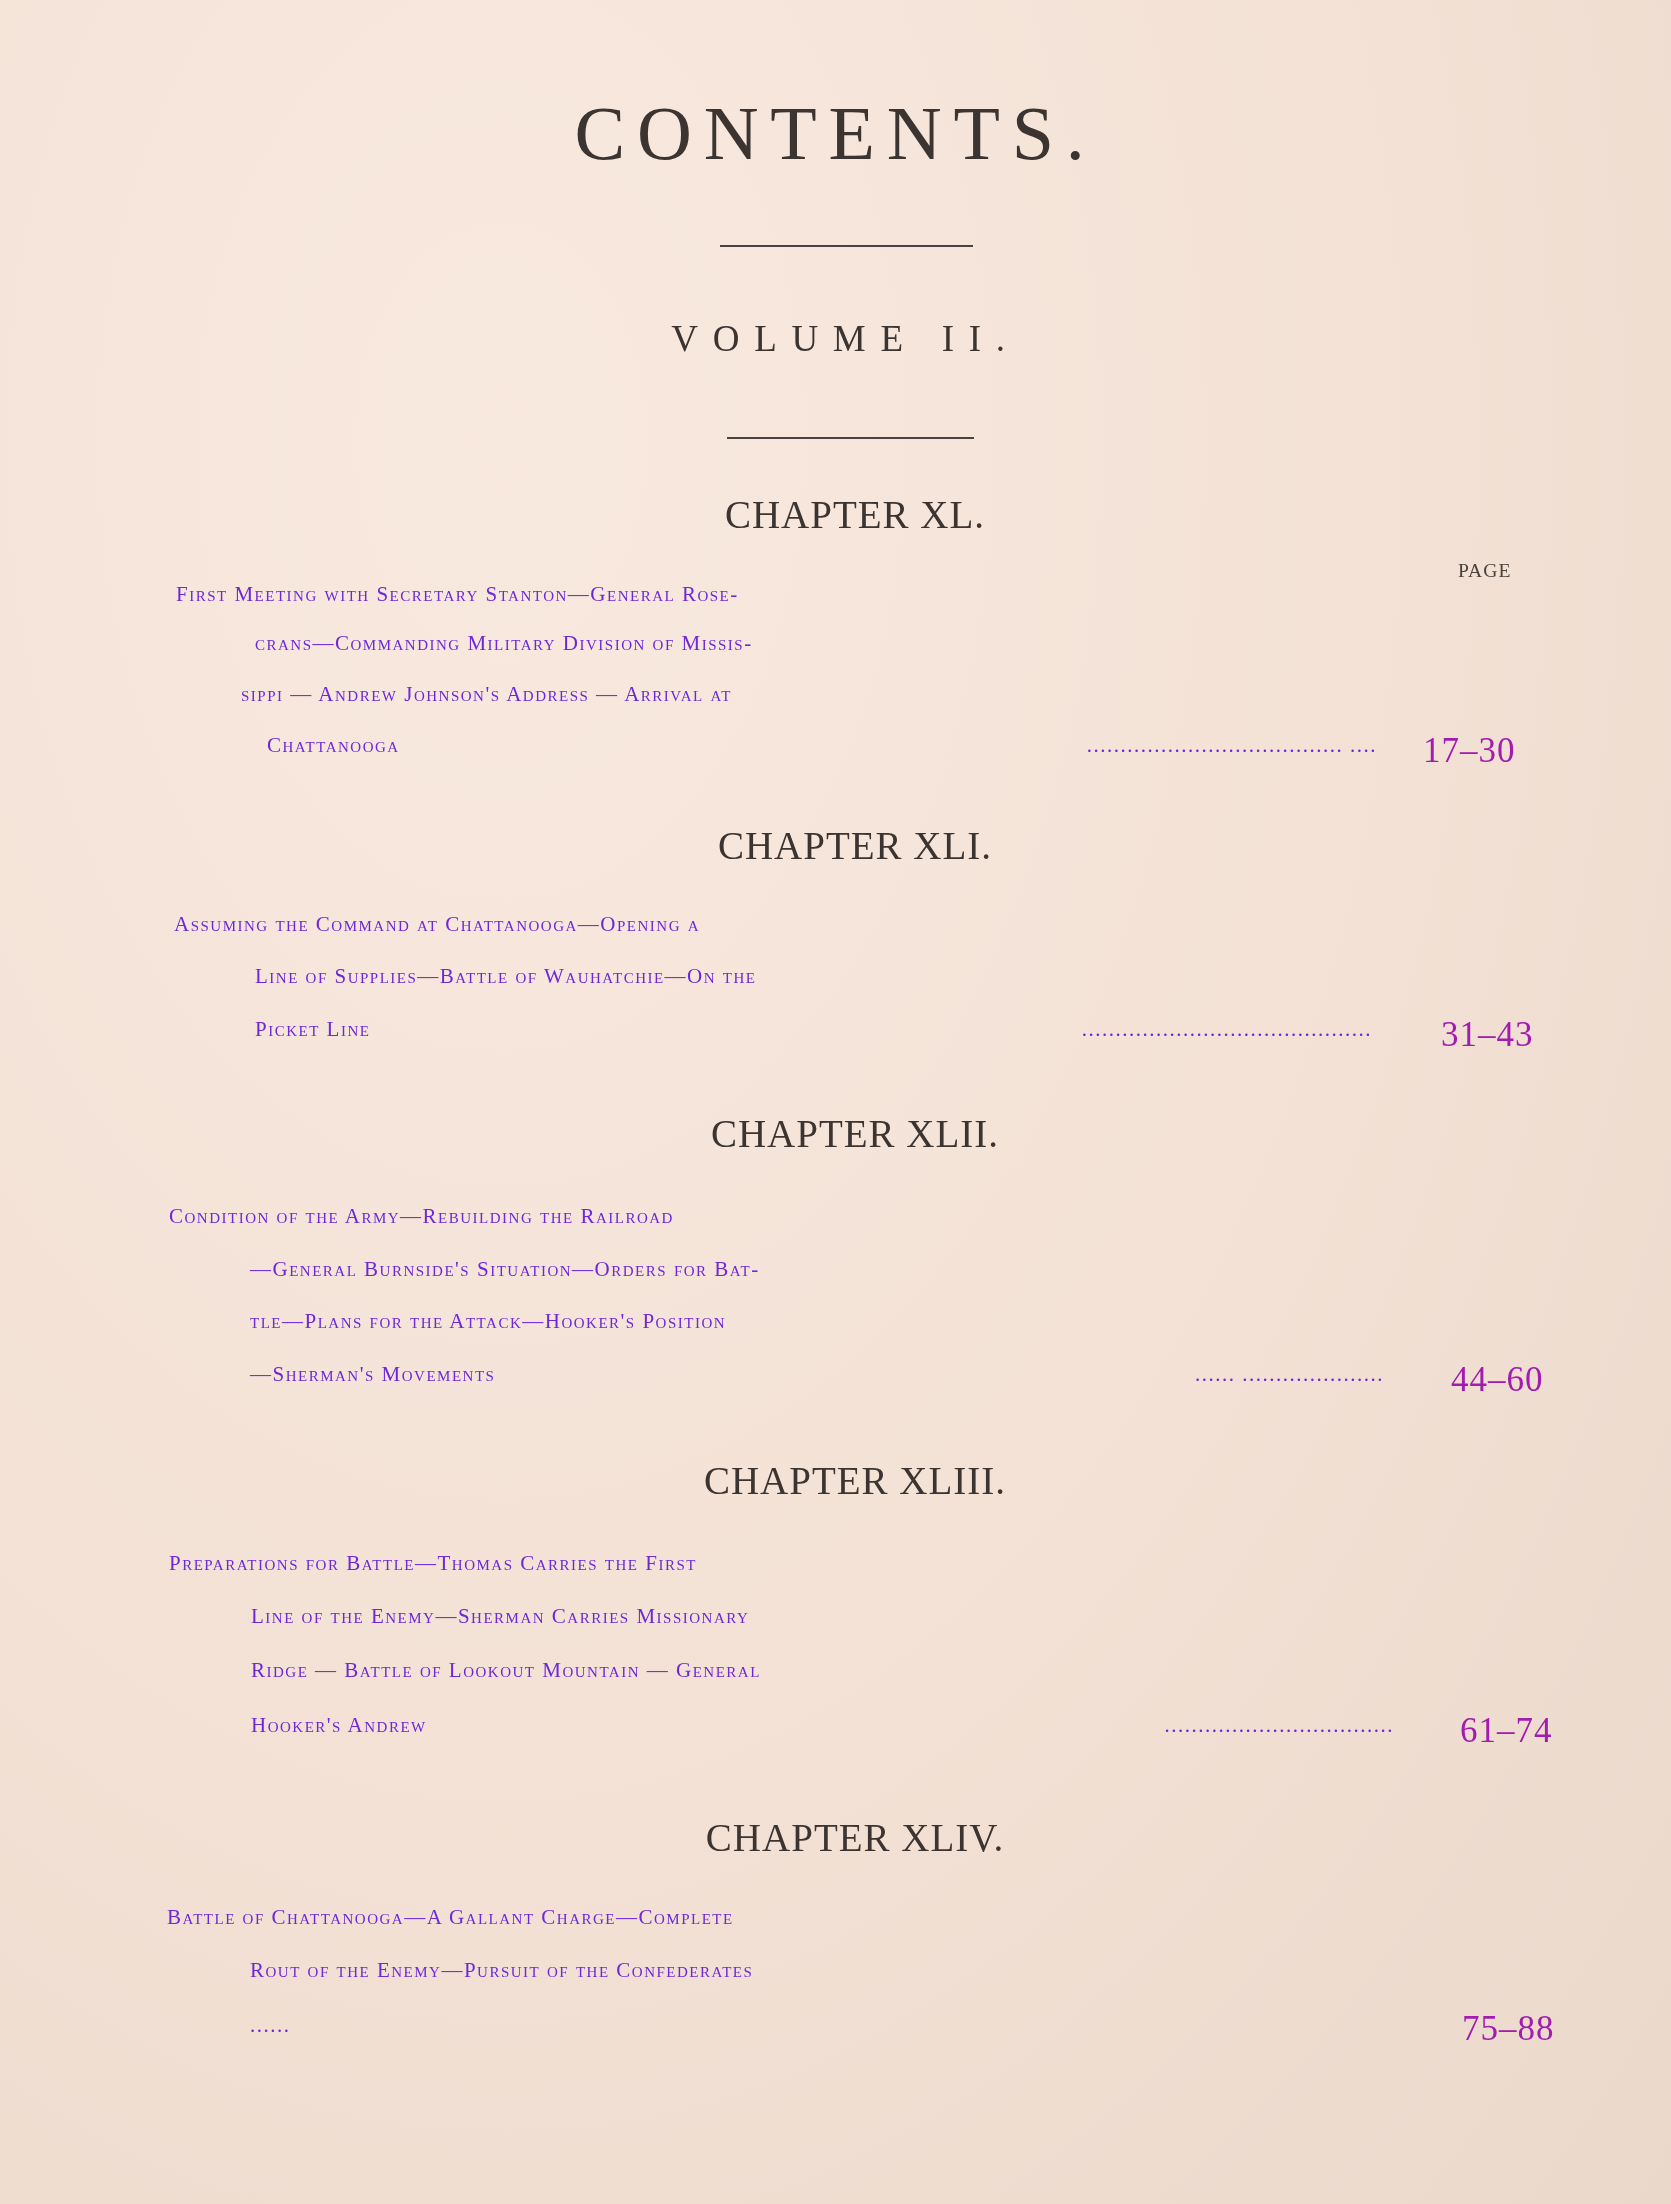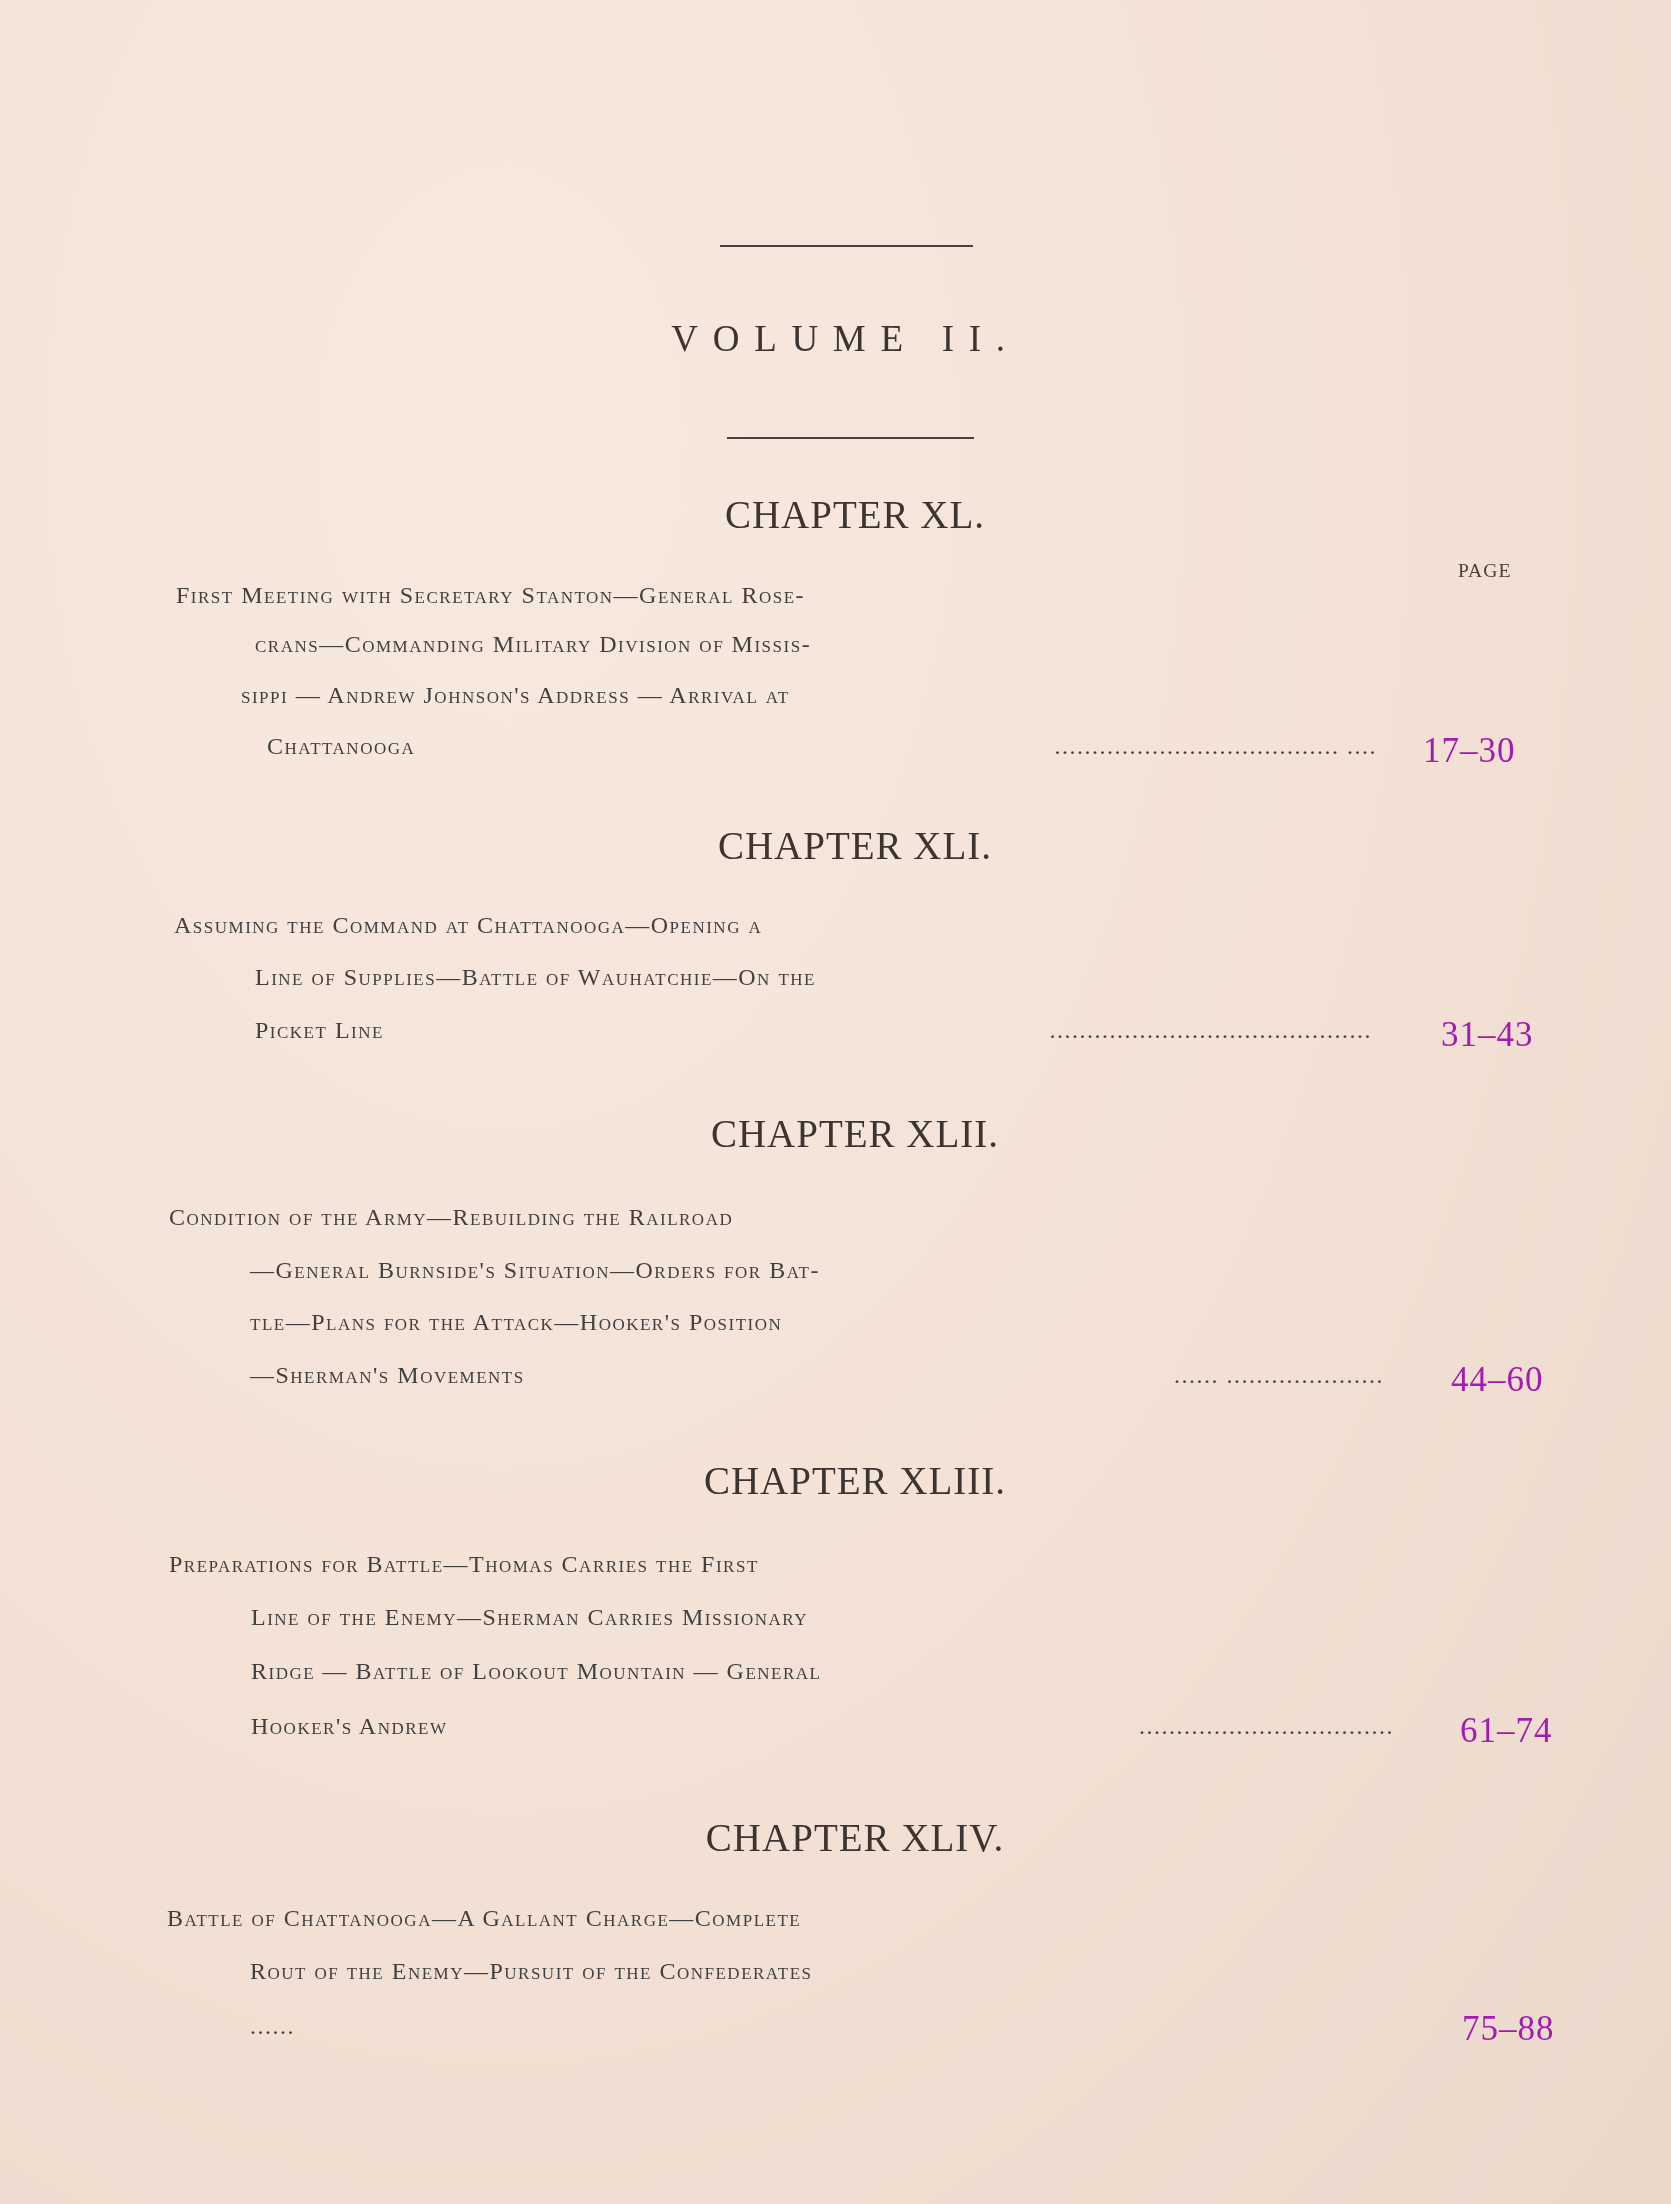--- a/index.html
+++ b/index.html
@@ -24,34 +24,35 @@
     font-size: 37px; letter-spacing: 14.7px; color: #3b3431;
   }
   .page-hdr {
     position: absolute; left: 1458px; top: 548px; font-size: 19.6px; letter-spacing: 1px; color: #4a423e; margin-top: 12px;
   }
   .ch-head {
     position: absolute; left: 0; width: 1710px; text-align: center;
     font-size: 39px; letter-spacing: 1px; color: #3b3431;
   }
   .line {
-    position: absolute; font-size: 24px; letter-spacing: 1.5px; white-space: nowrap;
-    font-variant: small-caps; color: #404040;
+    position: absolute; font-size: 21px; letter-spacing: 1.5px; white-space: nowrap;
+    font-variant: small-caps; color: #6d28d9;
     display: flex; justify-content: space-between;
   }
   .leader { white-space: nowrap; overflow: hidden; }
   .pg {
     position: absolute; font-size: 35px; letter-spacing: 1px; color: #a21caf;
   }
 </style>
 </head>
 <body>
 
 <div class="page">
 
+  <div class="title">CONTENTS.</div>
   <div class="rule rule1"></div>
   <div class="volume">VOLUME II.</div>
   <div class="rule rule2"></div>
 
   <div class="page-hdr">PAGE</div>
 
   <div class="ch-head" style="top:492px">CHAPTER XL.</div>
   <div>
     <div class="line" style="left:176px; width:1188px; top:582px">First Meeting with Secretary Stanton—General Rose-</div>
     <div class="line" style="left:255px; width:1110px; top:631px">crans—Commanding Military Division of Missis-</div>

